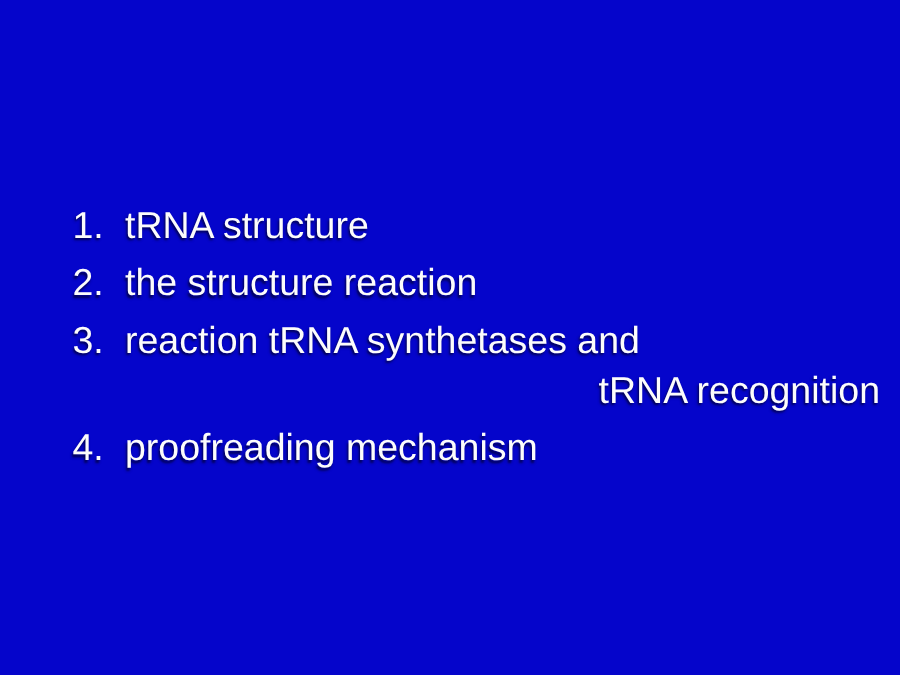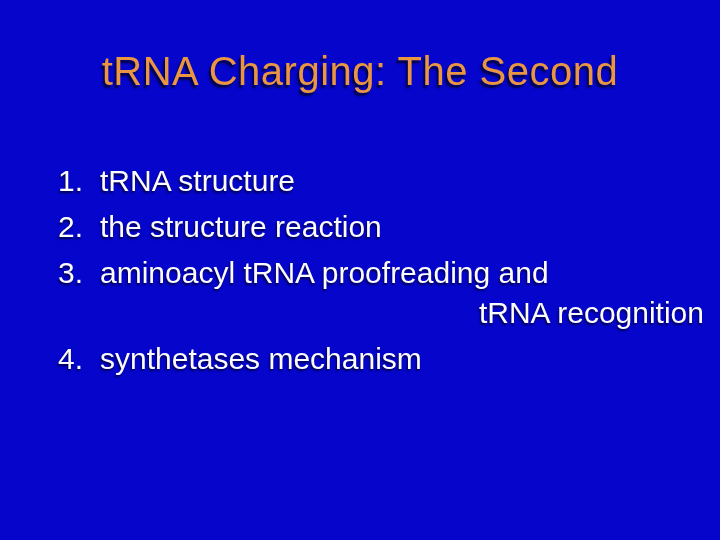--- a/index.html
+++ b/index.html
@@ -59,21 +59,21 @@
     padding-left: 35px;
     text-align: right;
   }
 </style>
 </head>
 <body>
 
 <div class="slide" style="--bg: #0505CB; --title: #E99542; --body: #FCFCFC;">
 
   <div class="slide-title">
-    <span class="title-line">tRNA Charging: The Second</span><br>
+    <br>
   </div>
 
   <div class="slide-list">
 
     <div class="list-item">
       <span class="item-number">1.</span>
       <span class="item-lines">
         <span class="item-line">tRNA structure</span>
       </span>
     </div>
@@ -81,26 +81,26 @@
     <div class="list-item">
       <span class="item-number">2.</span>
       <span class="item-lines">
         <span class="item-line">the structure reaction</span>
       </span>
     </div>
 
     <div class="list-item">
       <span class="item-number">3.</span>
       <span class="item-lines">
-        <span class="item-line">aminoacyl tRNA proofreading and</span>
+        <span class="item-line">reaction tRNA synthetases and</span>
         <span class="item-line wrapped">tRNA recognition</span>
       </span>
     </div>
 
     <div class="list-item">
       <span class="item-number">4.</span>
       <span class="item-lines">
-        <span class="item-line">synthetases mechanism</span>
+        <span class="item-line">proofreading mechanism</span>
       </span>
     </div>
 
   </div>
 </div>
 
 </body></html>

